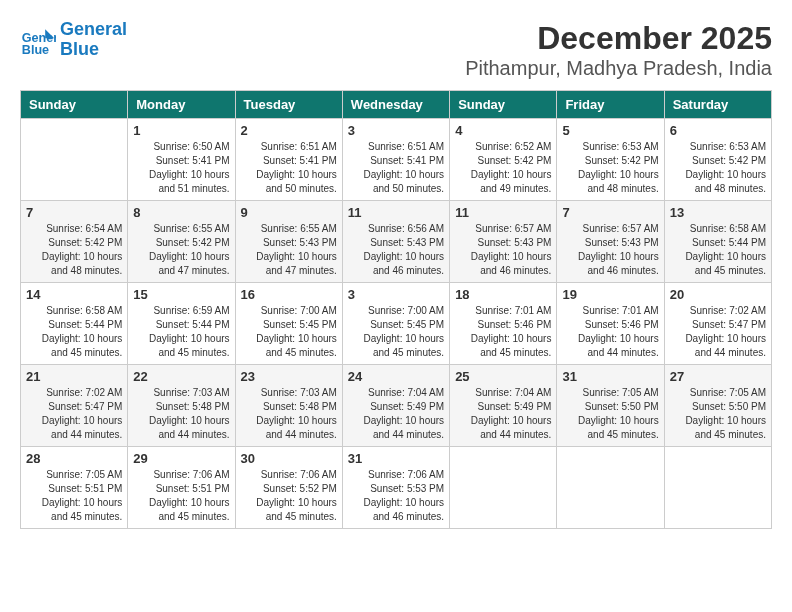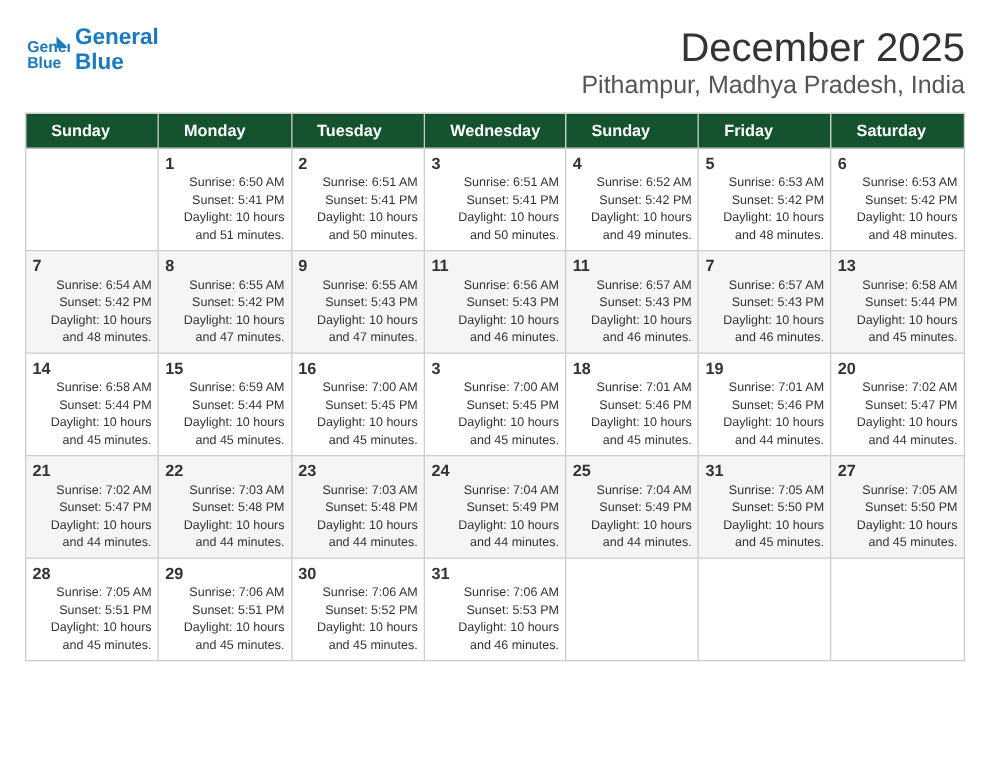--- a/index.html
+++ b/index.html
@@ -23,36 +23,36 @@
     .logo-icon {
       width: 36px;
       height: 36px;
       margin-right: 4px;
     }
     .title-block {
       text-align: right;
     }
     .month-title {
       font-size: 32px;
-      font-weight: normal;
+      font-weight: bold;
       color: #333;
     }
     .location {
       font-size: 20px;
       color: #555;
     }
     table {
       width: 100%;
       border-collapse: collapse;
       font-size: 11px;
     }
     thead tr th {
-      background-color: #14532d;
+      background-color: #0f766e;
       color: #fff;
-      padding: 6px 20px;
+      padding: 6px 8px;
       text-align: left;
       font-size: 13px;
       font-weight: bold;
       border: 1px solid #ccc;
     }
     tbody tr td {
       border: 1px solid #ccc;
       vertical-align: top;
       padding: 4px 5px;
       min-height: 80px;

